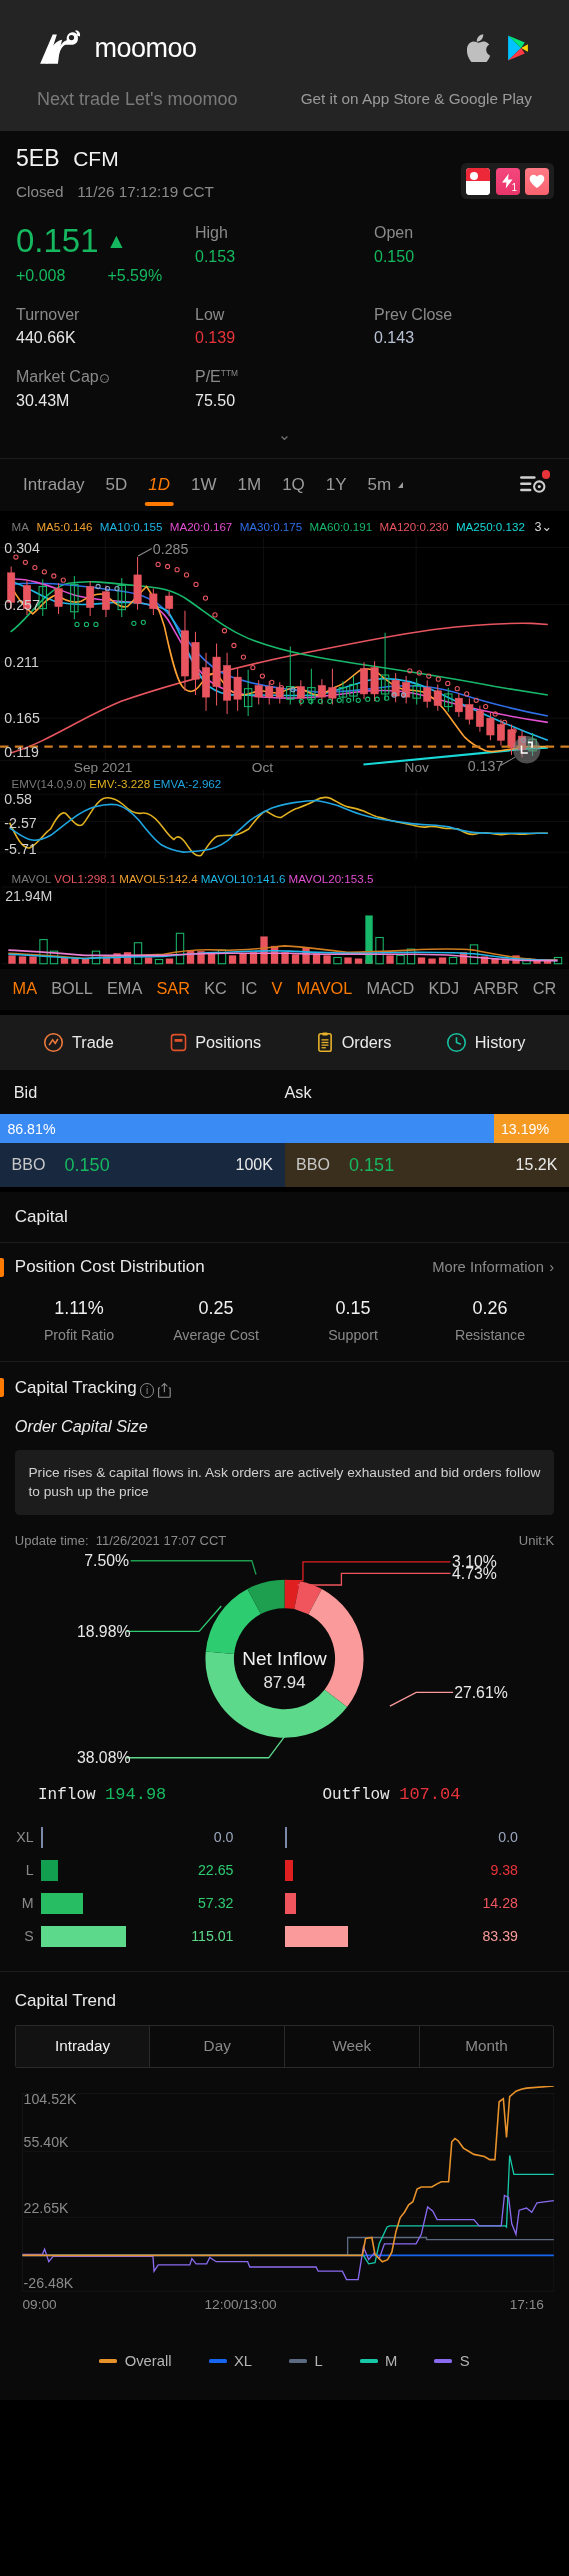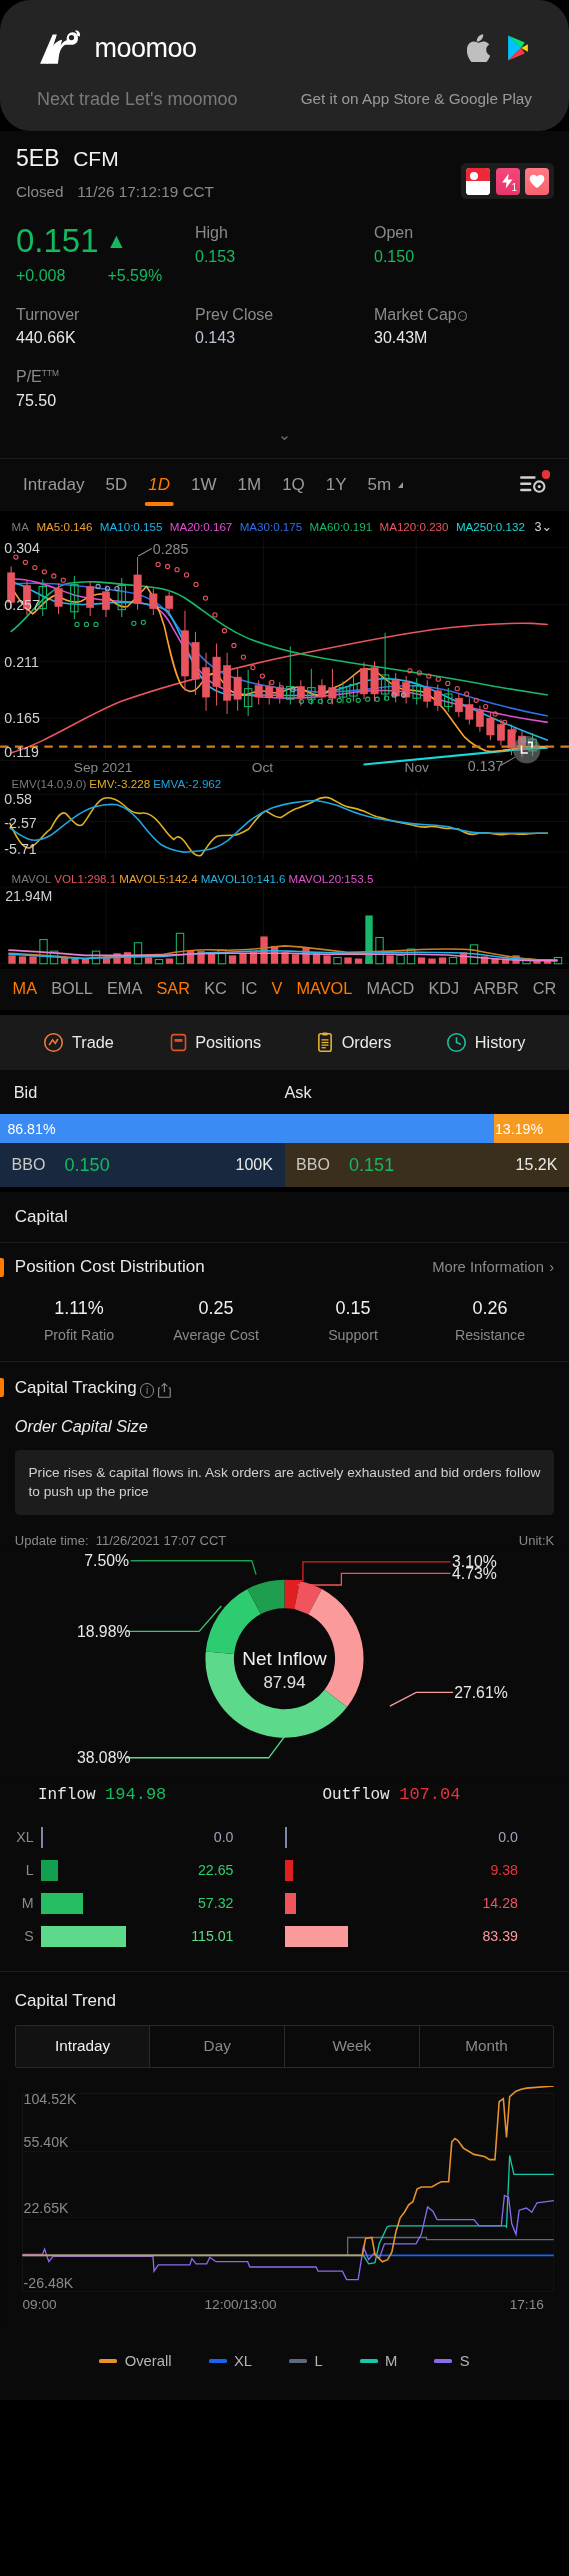--- a/index.html
+++ b/index.html
@@ -11,21 +11,20 @@
     -webkit-font-smoothing: antialiased;
   }
   body { width: 569px; min-height: 2576px; position: relative; overflow-x: hidden; }
 
   
   .promo {
     background: #242424;
     height: 131px;
     padding: 19px 37px 0 37px;
     position: relative;
-    border-radius: 31px;
   }
   .promo-top { display: flex; align-items: center; justify-content: space-between; height: 58px; }
   .brand { display: flex; align-items: center; gap: 11.6px; }
   .bull-logo { width: 46px; height: 38px; }
   .brand-name { font-size: 27px; color: #ffffff; letter-spacing: -0.5px; font-weight: 400;}
   .store-icons { display: flex; align-items: center; gap: 16px; padding-right: 3.2px;}
   .promo-bottom { display: flex; align-items: center; justify-content: space-between; margin-top: 11.6px;}
   .promo-tagline { font-size: 18px; color: #7a7a7a; }
   .promo-cta { font-size: 15.3px; color: #9a9a9a; }
 
@@ -136,21 +135,21 @@
   }
   .action { display:flex; align-items:center; gap:7.4px; }
   .action-label { font-size: 16.3px; color:#eaeaea; }
 
   
   .bidask { background:#0a0a0a; }
   .bidask-head { display:flex; padding: 13.7px 13.7px 11.6px 13.7px; }
   .bidask-head div { flex:1; font-size:16.3px; color:#eaeaea; }
   .pct-bar { display:flex; height: 29.5px; }
   .pct-bid { background:#3B8BF5; color:#fff; font-size:14.2px; display:flex; align-items:center; padding-left:7.4px;}
-  .pct-ask { background:#F59A23; color:#fff; font-size:14.2px; display:flex; align-items:center; padding-left:1px;}
+  .pct-ask { background:#F59A23; color:#fff; font-size:14.2px; display:flex; align-items:center; padding-left:7px;}
   .bbo-row { display:flex; height: 44px; }
   .bbo-bid { flex:1; background:#18293f; display:flex; align-items:center; padding: 0 11.6px; }
   .bbo-ask { flex:1; background:#3a2e1c; display:flex; align-items:center; padding: 0 11.6px; }
   .bbo-tag { font-size:16px; color:#c8c8c8; width: 53px;}
   .bbo-price { font-size:18px; color:#15b85e; flex:1; }
   .bbo-qty { font-size:16px; color:#eaeaea; }
 
   
   .sec-title-bar { background:#0a0a0a; padding: 14.8px 14.8px; border-top:5.3px solid #000;}
   .sec-title { font-size:17px; color:#eaeaea;}
@@ -292,20 +291,24 @@
     </div>
 
     <div class="stat-cell">
       <div class="stat-label">Open</div>
       <div class="stat-value up">0.150</div>
     </div>
 
     <div class="stat-cell r2">
       <div class="stat-label">Turnover</div>
       <div class="stat-value">440.66K</div>
+    </div>
+    <div class="stat-cell r2">
+      <div class="stat-label">Low</div>
+      <div class="stat-value down">0.139</div>
     </div>
     <div class="stat-cell r2">
       <div class="stat-label">Prev Close</div>
       <div class="stat-value flat">0.143</div>
     </div>
 
     <div class="stat-cell r3">
       <div class="stat-label">
         <span>Market Cap</span><span class="info-dot">⋯</span>
       </div>

